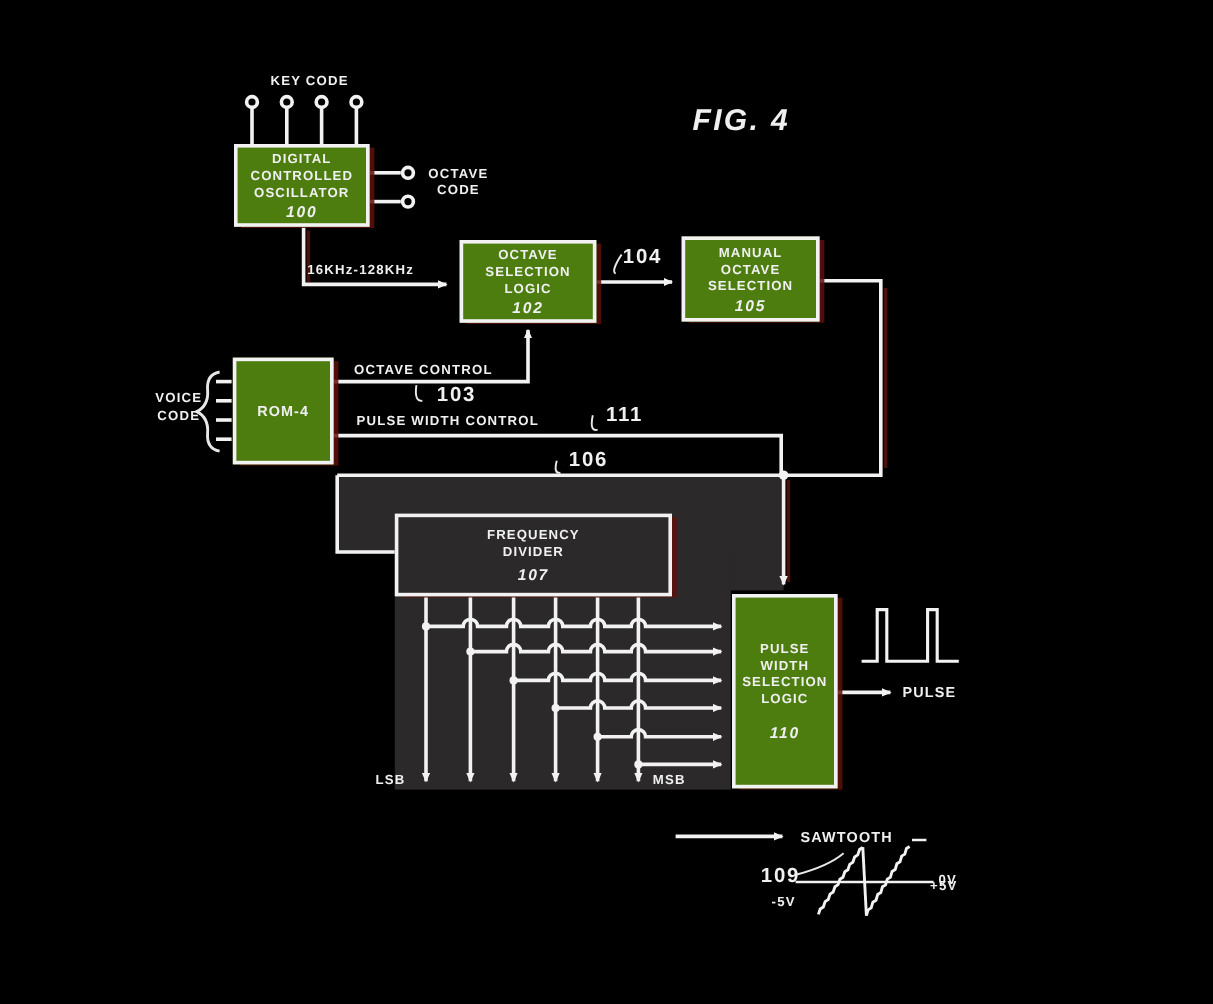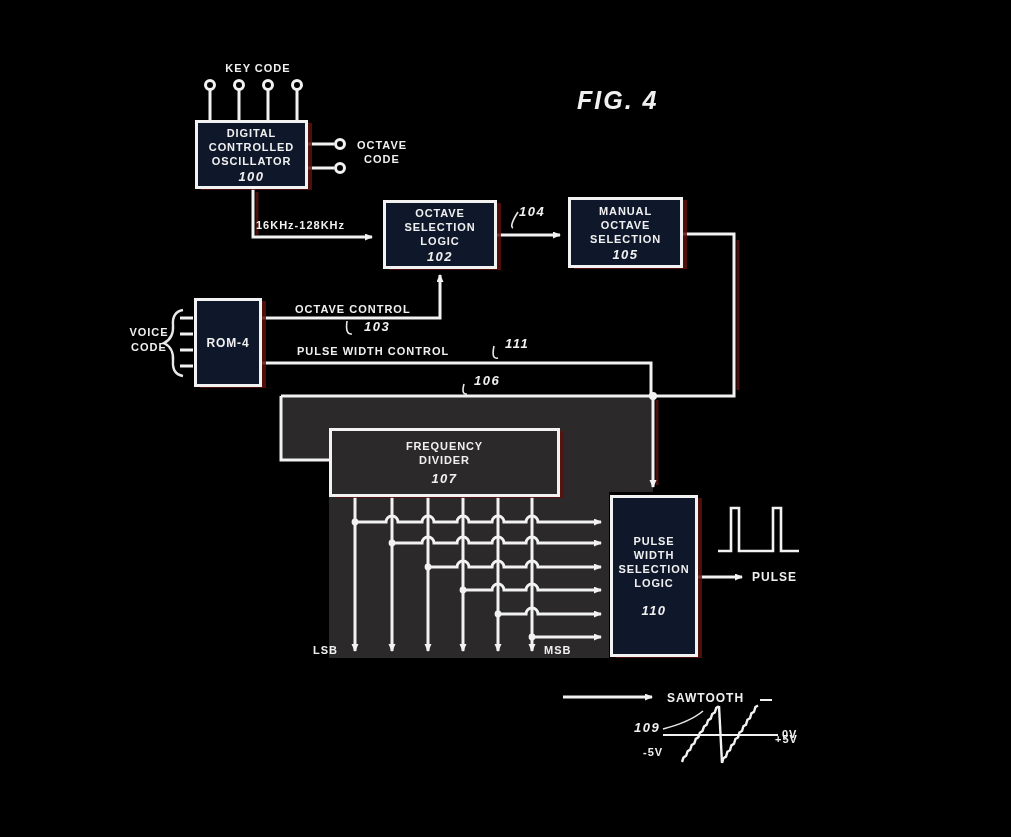--- a/index.html
+++ b/index.html
@@ -1,29 +1,29 @@
 <!DOCTYPE html>
 <html><head>
 <meta charset="utf-8">
 <style>
   html,body{margin:0;padding:0;background:#000;}
   #stage{
     position:relative;width:1011px;height:837px;background:#000;overflow:hidden;
     font-family:"Liberation Sans",sans-serif;color:#f0f0f0;
   }
   .box{
-    position:absolute;box-sizing:border-box;border:3px solid #f2f2f2;background:#0f172a;
+    position:absolute;box-sizing:border-box;border:3px solid #f2f2f2;background:#4d7c0f;
     display:flex;flex-direction:column;align-items:center;justify-content:center;
     text-align:center;font-size:11px;font-weight:700;letter-spacing:.9px;line-height:14px;
     box-shadow:5px 2px 0 -1px rgba(92,18,12,.85);
     z-index:3;
   }
   .box .ref{font-style:italic;font-size:13px;letter-spacing:1.5px;margin-top:2px;}
   .lbl{position:absolute;font-size:11px;font-weight:700;letter-spacing:1px;white-space:nowrap;z-index:4;}
-  .ref-lbl{position:absolute;font-style:italic;font-size:13px;font-weight:700;letter-spacing:1.5px;white-space:nowrap;z-index:4;}
+  .ref-lbl{position:absolute;font-size:17px;font-weight:700;letter-spacing:1.5px;white-space:nowrap;z-index:4;}
   .fig-title{position:absolute;font-size:25px;font-weight:700;font-style:italic;letter-spacing:2px;z-index:4;}
   svg{position:absolute;left:0;top:0;z-index:2;}
   .center{text-align:center;}
 </style>
 </head>
 <body>
 
 <div id="stage">
 
   <svg width="1011" height="837" viewBox="0 0 1011 837">
@@ -151,21 +151,21 @@
     <div class="ref">102</div>
   </div>
 
   <div class="box" style="left:568px;top:197px;width:115px;height:71px;">
     <div>MANUAL</div>
     <div>OCTAVE</div>
     <div>SELECTION</div>
     <div class="ref">105</div>
   </div>
 
-  <div class="box" style="left:194px;top:298px;width:68px;height:89px;font-size:12px;">
+  <div class="box" style="left:194px;top:298px;width:84px;height:89px;font-size:12px;">
     <div>ROM-4</div>
   </div>
 
   <div class="box" style="left:329px;top:428px;width:231px;height:69px;background:#2b292a;">
     <div>FREQUENCY</div>
     <div>DIVIDER</div>
     <div class="ref" style="margin-top:5px;">107</div>
   </div>
 
   <div class="box" style="left:610px;top:495px;width:88px;height:162px;">

